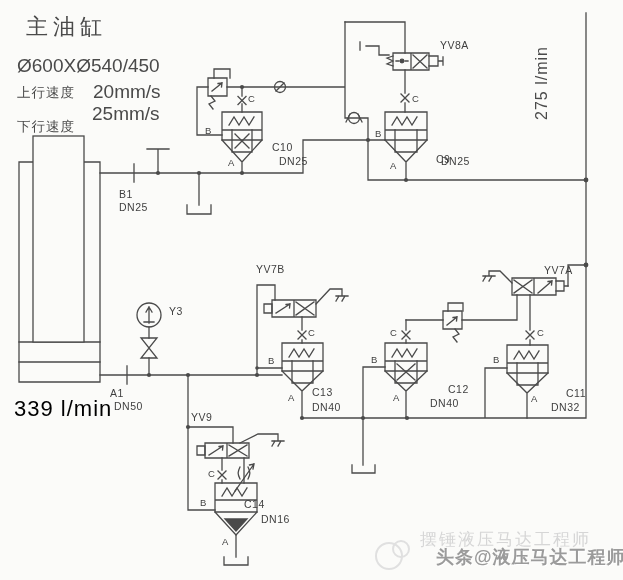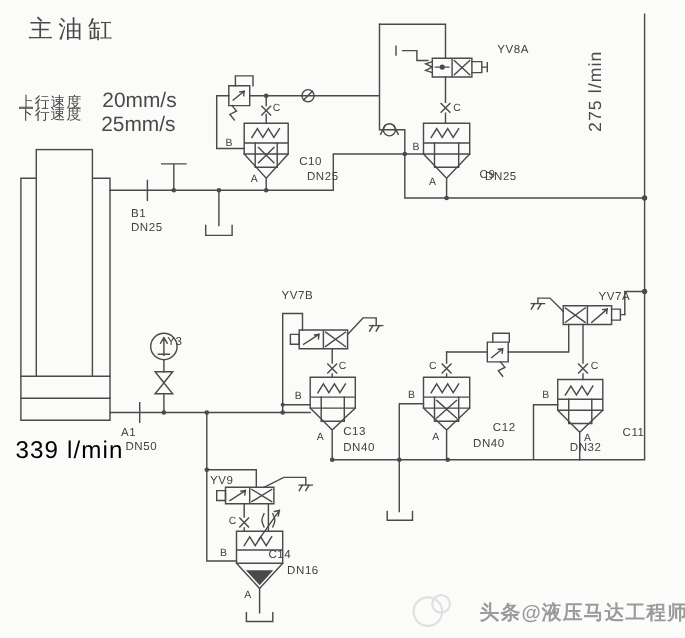--- a/index.html
+++ b/index.html
@@ -187,49 +187,50 @@
       </g>
 
       <g stroke="#e0e0e0" stroke-width="2">
         <circle cx="389" cy="556" r="13"></circle>
         <circle cx="401" cy="549" r="8"></circle>
       </g>
     </g>
   </svg>
 
   <span class="lbl t-title" style="left:26px;top:16px">主油缸</span>
+  <span class="lbl t-spec" style="left:17px;top:56px">Ø600XØ540/450</span>
   <span class="lbl t-cjk" style="left:17px;top:86px">上行速度</span>
   <span class="lbl t-val" style="left:93px;top:82px">20mm/s</span>
-  <span class="lbl t-cjk" style="left:17px;top:97px">下行速度</span>
+  <span class="lbl t-cjk" style="left:17px;top:120px">下行速度</span>
   <span class="lbl t-val" style="left:92px;top:104px">25mm/s</span>
 
   <div class="lbl t-rot" style="left:534px;top:36px;height:84px">275 l/min</div>
   <span class="lbl t-big" style="left:14px;top:398px">339 l/min</span>
 
   <span class="lbl t-id" style="left:119px;top:189px">B1</span>
   <span class="lbl t-id" style="left:119px;top:202px">DN25</span>
   <span class="lbl t-id" style="left:110px;top:388px">A1</span>
   <span class="lbl t-id" style="left:114px;top:401px">DN50</span>
 
-  <span class="lbl t-id" style="left:452px;top:40px">YV8A</span>
+  <span class="lbl t-id" style="left:440px;top:40px">YV8A</span>
   <span class="lbl t-id" style="left:256px;top:264px">YV7B</span>
   <span class="lbl t-id" style="left:544px;top:265px">YV7A</span>
-  <span class="lbl t-id" style="left:191px;top:432px">YV9</span>
-  <span class="lbl t-id" style="left:152px;top:306px">Y3</span>
+  <span class="lbl t-id" style="left:191px;top:412px">YV9</span>
+  <span class="lbl t-id" style="left:169px;top:306px">Y3</span>
 
   <span class="lbl t-id" style="left:272px;top:142px">C10</span>
   <span class="lbl t-id" style="left:279px;top:156px">DN25</span>
   <span class="lbl t-id" style="left:436px;top:154px">C9</span>
   <span class="lbl t-id" style="left:441px;top:156px">DN25</span>
   <span class="lbl t-id" style="left:312px;top:387px">C13</span>
   <span class="lbl t-id" style="left:312px;top:402px">DN40</span>
   <span class="lbl t-id" style="left:448px;top:384px">C12</span>
   <span class="lbl t-id" style="left:430px;top:398px">DN40</span>
   <span class="lbl t-id" style="left:566px;top:388px">C11</span>
-  <span class="lbl t-id" style="left:518px;top:402px">DN32</span>
+  <span class="lbl t-id" style="left:551px;top:402px">DN32</span>
   <span class="lbl t-id" style="left:244px;top:499px">C14</span>
   <span class="lbl t-id" style="left:261px;top:514px">DN16</span>
 
   <span class="lbl t-port" style="left:205px;top:126px">B</span>
   <span class="lbl t-port" style="left:228px;top:158px">A</span>
   <span class="lbl t-port" style="left:248px;top:94px">C</span>
   <span class="lbl t-port" style="left:375px;top:129px">B</span>
   <span class="lbl t-port" style="left:390px;top:161px">A</span>
   <span class="lbl t-port" style="left:412px;top:94px">C</span>
   <span class="lbl t-port" style="left:268px;top:356px">B</span>
@@ -238,15 +239,16 @@
   <span class="lbl t-port" style="left:371px;top:355px">B</span>
   <span class="lbl t-port" style="left:393px;top:393px">A</span>
   <span class="lbl t-port" style="left:390px;top:328px">C</span>
   <span class="lbl t-port" style="left:493px;top:355px">B</span>
   <span class="lbl t-port" style="left:531px;top:394px">A</span>
   <span class="lbl t-port" style="left:537px;top:328px">C</span>
   <span class="lbl t-port" style="left:200px;top:498px">B</span>
   <span class="lbl t-port" style="left:222px;top:537px">A</span>
   <span class="lbl t-port" style="left:208px;top:469px">C</span>
 
+  <span class="lbl wm-faint" style="left:420px;top:531px">摆锤液压马达工程师</span>
   <span class="lbl wm-main" style="left:436px;top:548px">头条@液压马达工程师</span>
 
 </div>
 
 </body></html>

